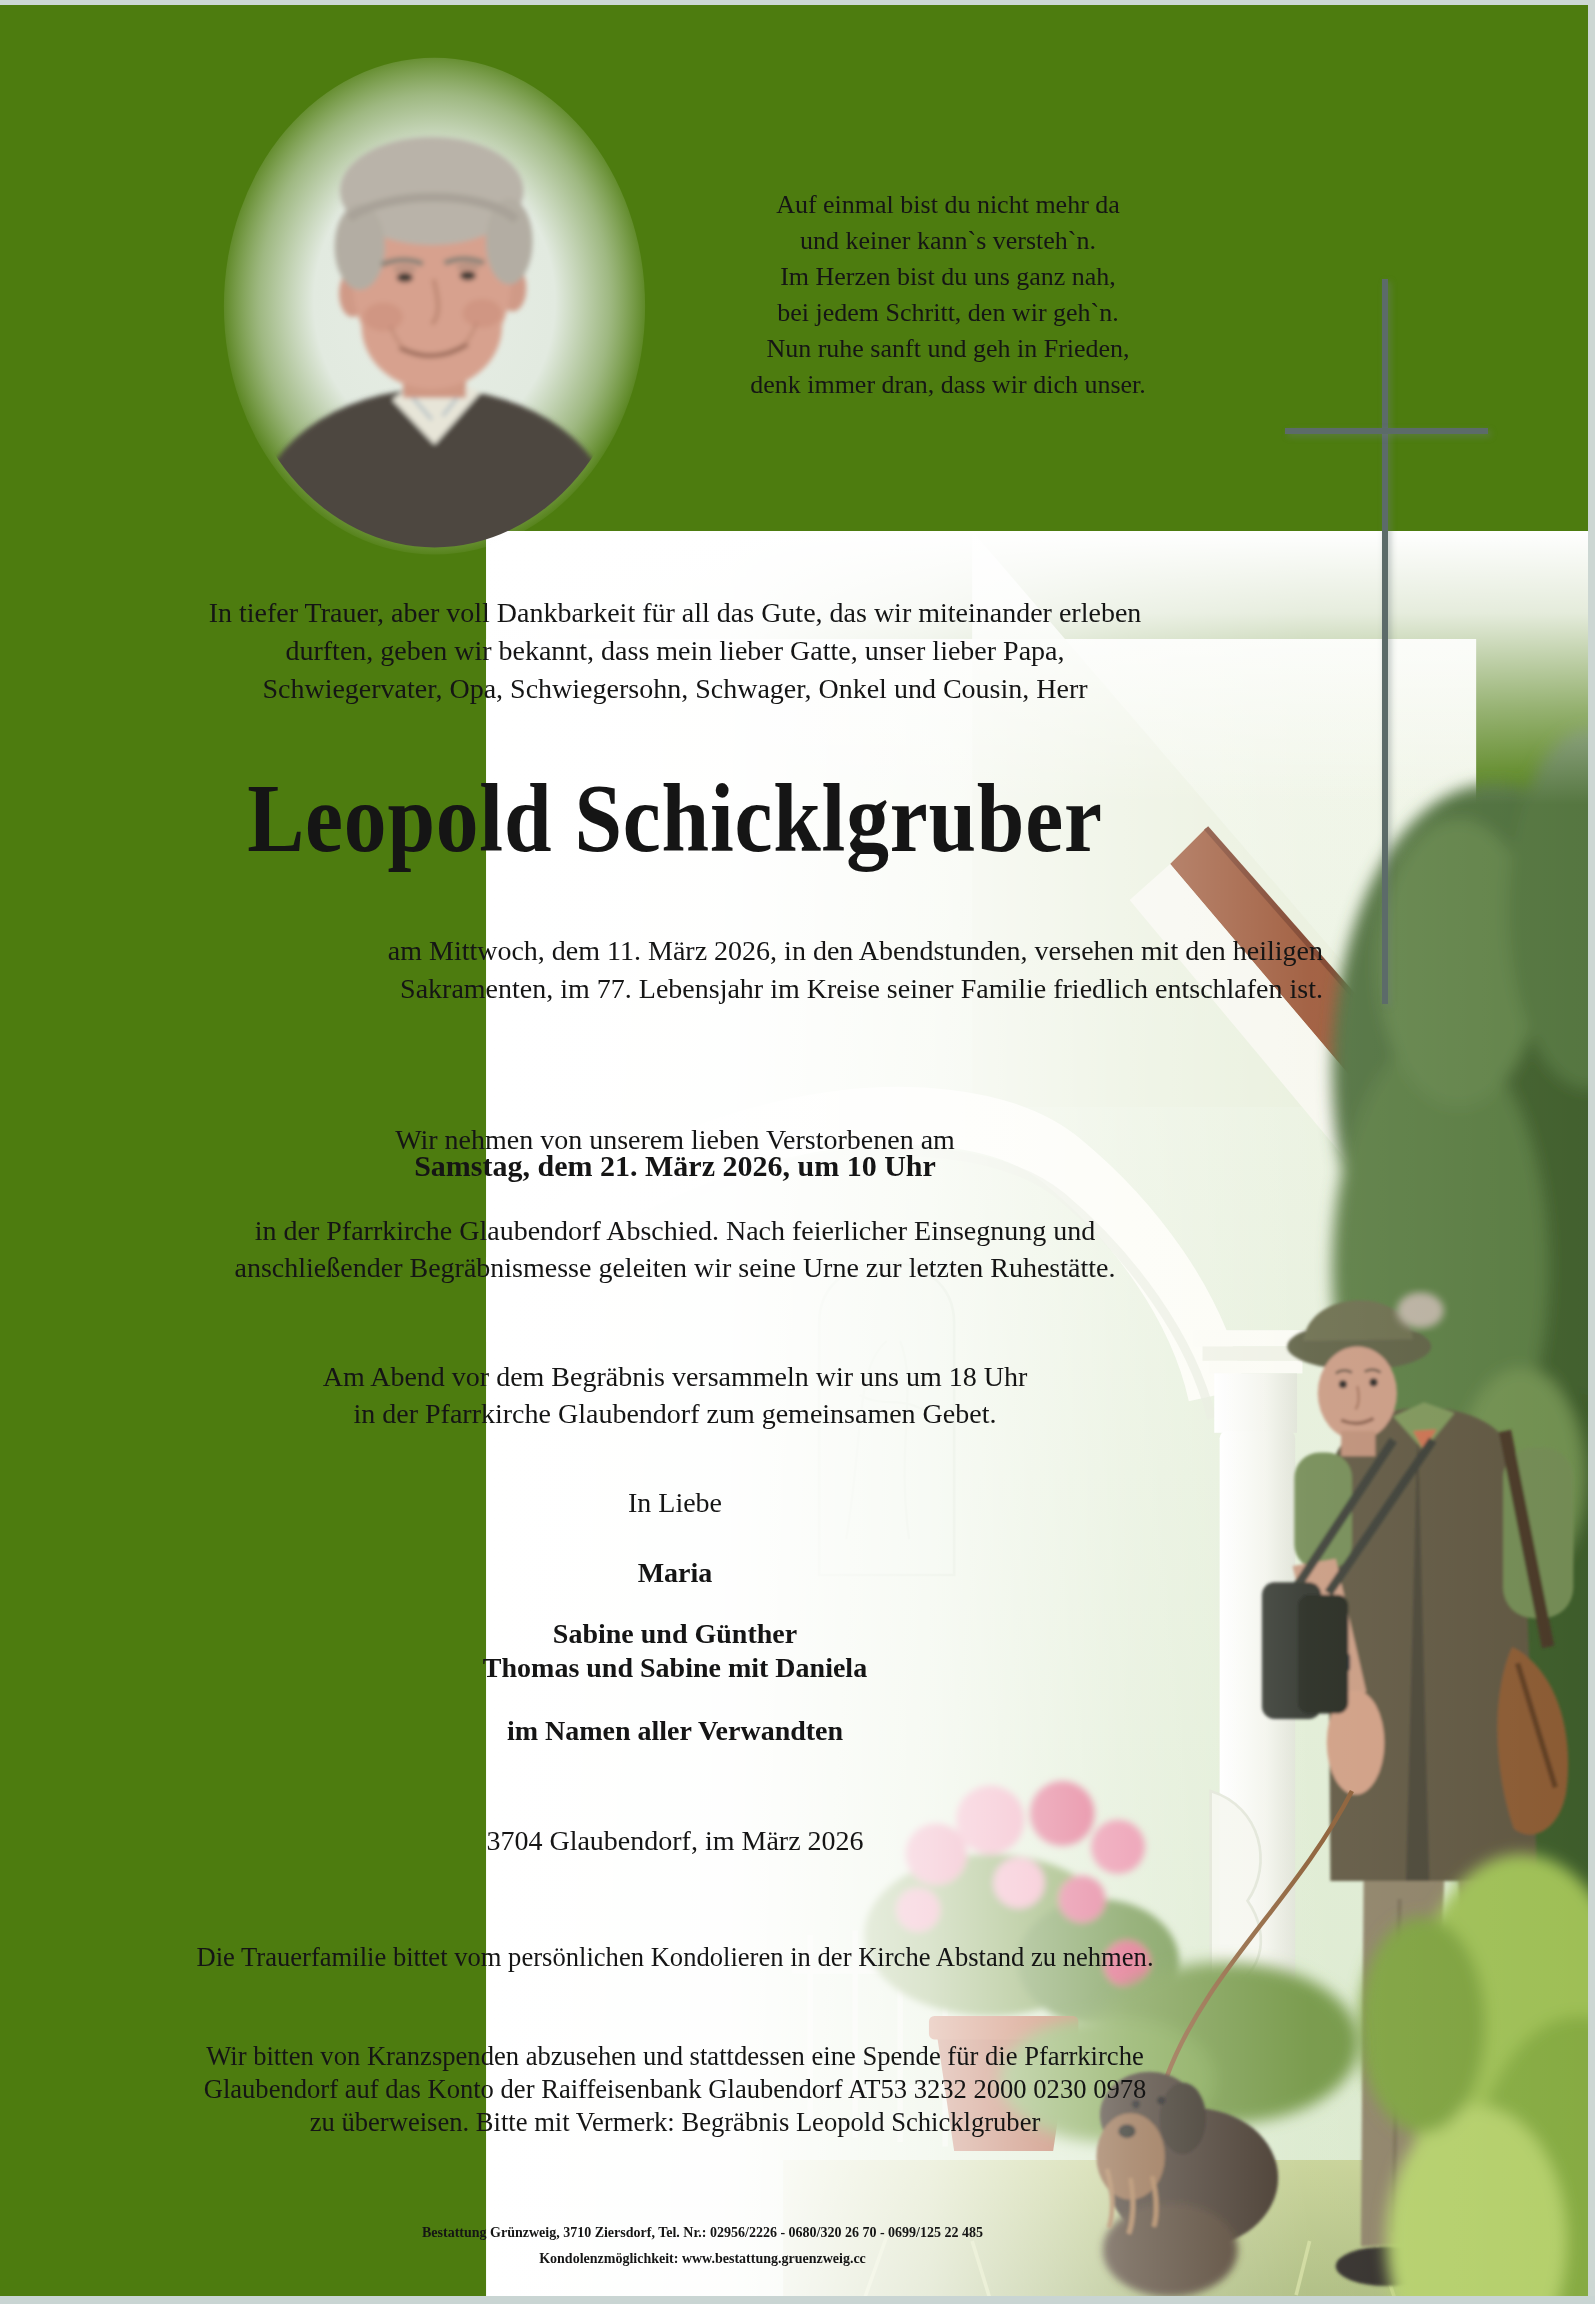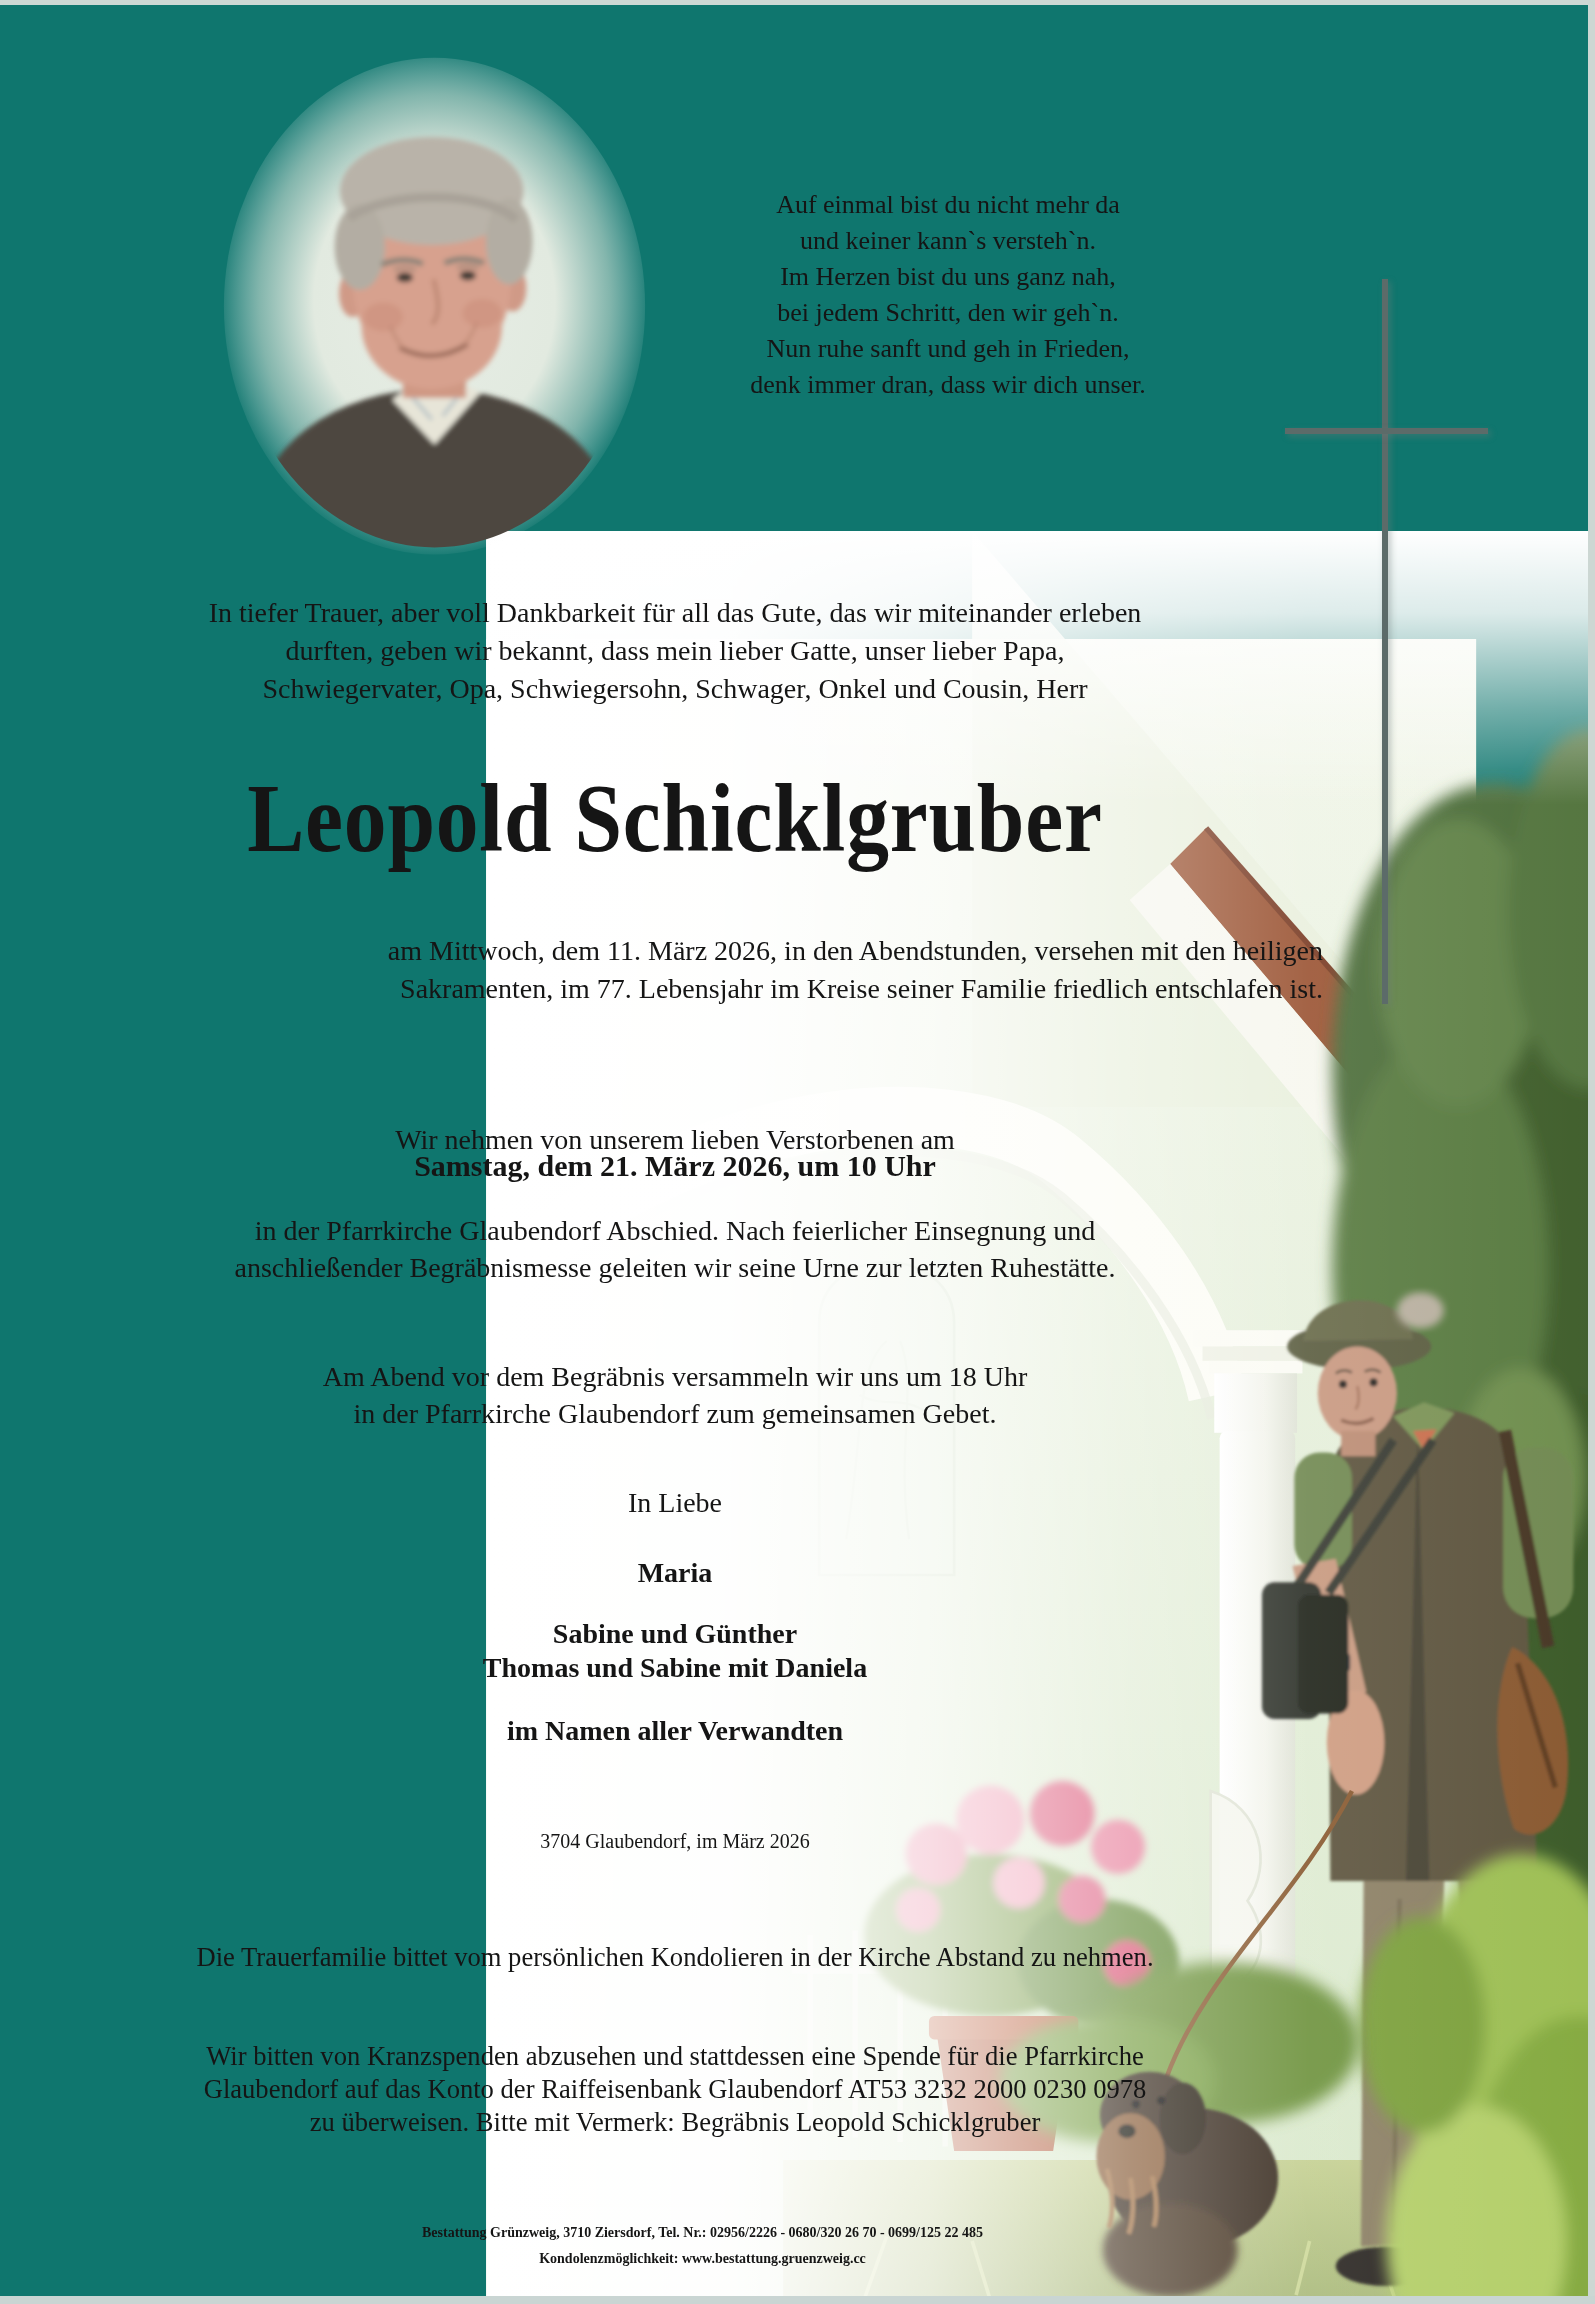--- a/index.html
+++ b/index.html
@@ -1,17 +1,17 @@
 <!DOCTYPE html>
 <html style="font-size:14.4px"><head>
 <meta charset="utf-8">
 <style>
   html,body{margin:0;padding:0;background:#888;}
   .page{
-    position:relative; width:1596px; height:2304px; background:#0f766e;
+    position:relative; width:1596px; height:2304px; background:#4d7c0f;
     overflow:hidden; font-family:"Liberation Serif","DejaVu Serif",serif; color:#151515;
   }
   .edge{position:absolute;z-index:6;}
   .edge-top{left:0;top:0;width:1596px;height:5.4px;background:#cdd8d4;}
   .edge-right{right:0;top:0;width:8px;height:2304px;background:#ccd7d3;}
   .edge-bottom{left:0;bottom:0;width:1596px;height:8px;background:#c9d5d3;}
 
   .photo-bg{position:absolute;left:486px;top:531px;width:1110px;height:1773px;z-index:1;}
   .portrait{position:absolute;left:223px;top:56px;width:423px;height:504px;z-index:2;}
 
@@ -26,21 +26,21 @@
   .name{top:763px;font-size:95px;font-weight:700;transform:scale(0.9,1.03);letter-spacing:0.9px;}
   .death{top:932px;font-size:28px;line-height:38px;text-align:right;}
   .farewell-intro{top:1078px;font-size:28px;line-height:36px;margin-top:44px;}
   .farewell-date{top:1147px;font-size:30px;line-height:38px;font-weight:700;}
   .farewell-details{top:1212px;font-size:28px;line-height:37px;}
   .vigil{top:1358px;font-size:28px;line-height:37px;}
   .salutation{top:1485px;font-size:28px;line-height:36px;}
   .widow{top:1555px;font-size:28px;line-height:36px;font-weight:700;}
   .family{top:1617px;font-size:28px;line-height:34px;font-weight:700;}
   .relatives{top:1713px;font-size:28px;line-height:36px;font-weight:700;}
-  .placedate{top:1823px;font-size:20px;line-height:36px;}
+  .placedate{top:1823px;font-size:28px;line-height:36px;}
   .condolence{top:1940px;font-size:26.6px;line-height:34px;}
   .donation{top:2040px;font-size:26.6px;line-height:33px;}
   .footer{top:2220px;left:41px;width:1323px;font-size:14px;line-height:26px;font-weight:bold;}
 </style>
 </head>
 <body>
 
 <div class="page">
 
   <svg class="photo-bg" viewBox="0 0 1233 1970" aria-hidden="true">

